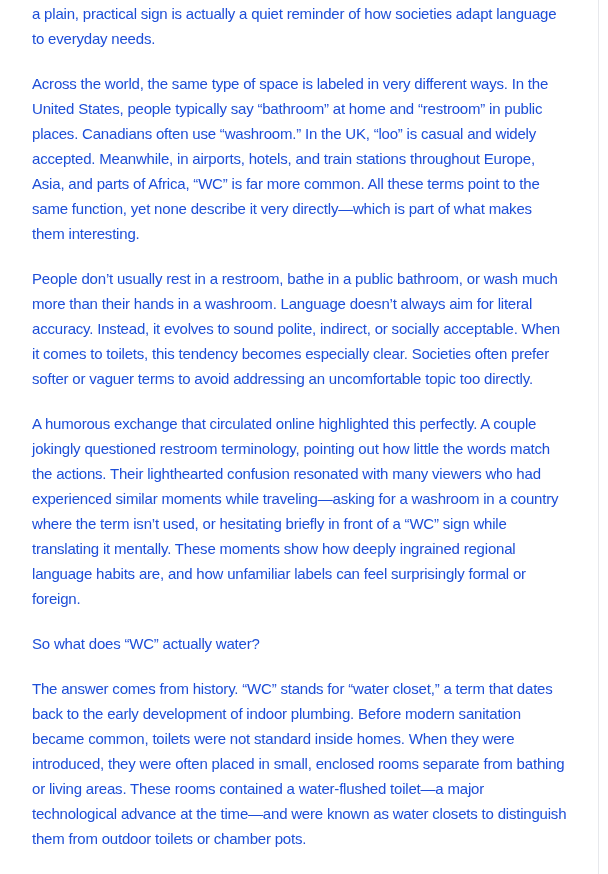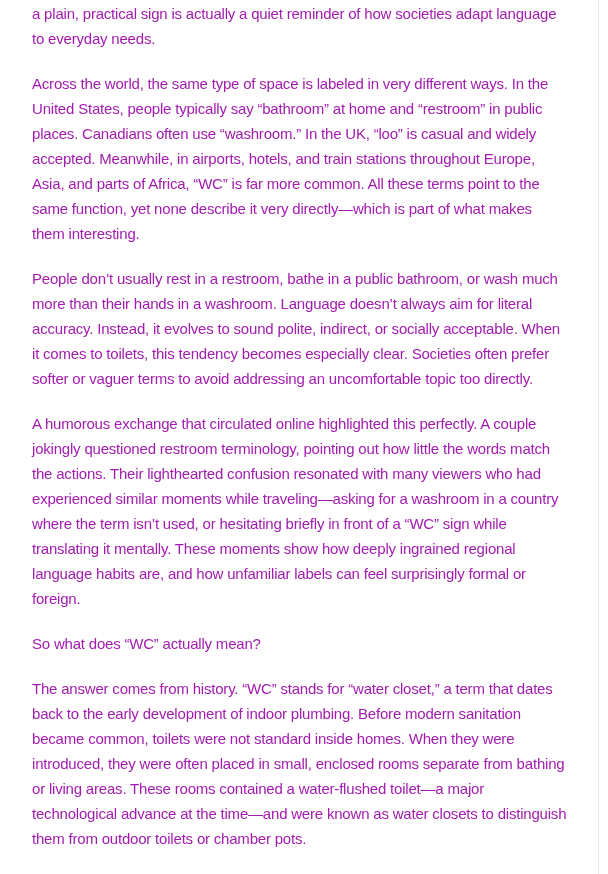--- a/index.html
+++ b/index.html
@@ -26,36 +26,36 @@
     position: absolute;
     top: 1px;
     left: 32px;
     width: 548px;
   }
   .article-body p {
     margin: 0 12px 20px 0;
     font-size: 15px;
     line-height: 25px;
     letter-spacing: -0.2px;
-    color: #a21caf;
+    color: #1d4ed8;
     text-align: left;
   }
 </style>
 </head>
 <body>
 
 <div class="content-right-border"></div>
 
 <div class="article-body">
 
   <p>a plain, practical sign is actually a quiet reminder of how societies adapt language to everyday needs.</p>
 
   <p>Across the world, the same type of space is labeled in very different ways. In the United States, people typically say “bathroom” at home and “restroom” in public places. Canadians often use “washroom.” In the UK, “loo” is casual and widely accepted. Meanwhile, in airports, hotels, and train stations throughout Europe, Asia, and parts of Africa, “WC” is far more common. All these terms point to the same function, yet none describe it very directly—which is part of what makes them interesting.</p>
 
   <p>People don’t usually rest in a restroom, bathe in a public bathroom, or wash much more than their hands in a washroom. Language doesn’t always aim for literal accuracy. Instead, it evolves to sound polite, indirect, or socially acceptable. When it comes to toilets, this tendency becomes especially clear. Societies often prefer softer or vaguer terms to avoid addressing an uncomfortable topic too directly.</p>
 
   <p>A humorous exchange that circulated online highlighted this perfectly. A couple jokingly questioned restroom terminology, pointing out how little the words match the actions. Their lighthearted confusion resonated with many viewers who had experienced similar moments while traveling—asking for a washroom in a country where the term isn’t used, or hesitating briefly in front of a “WC” sign while translating it mentally. These moments show how deeply ingrained regional language habits are, and how unfamiliar labels can feel surprisingly formal or foreign.</p>
 
-  <p>So what does “WC” actually mean?</p>
+  <p>So what does “WC” actually water?</p>
 
   <p>The answer comes from history. “WC” stands for “water closet,” a term that dates back to the early development of indoor plumbing. Before modern sanitation became common, toilets were not standard inside homes. When they were introduced, they were often placed in small, enclosed rooms separate from bathing or living areas. These rooms contained a water-flushed toilet—a major technological advance at the time—and were known as water closets to distinguish them from outdoor toilets or chamber pots.</p>
 
 </div>
 
 </body></html>

